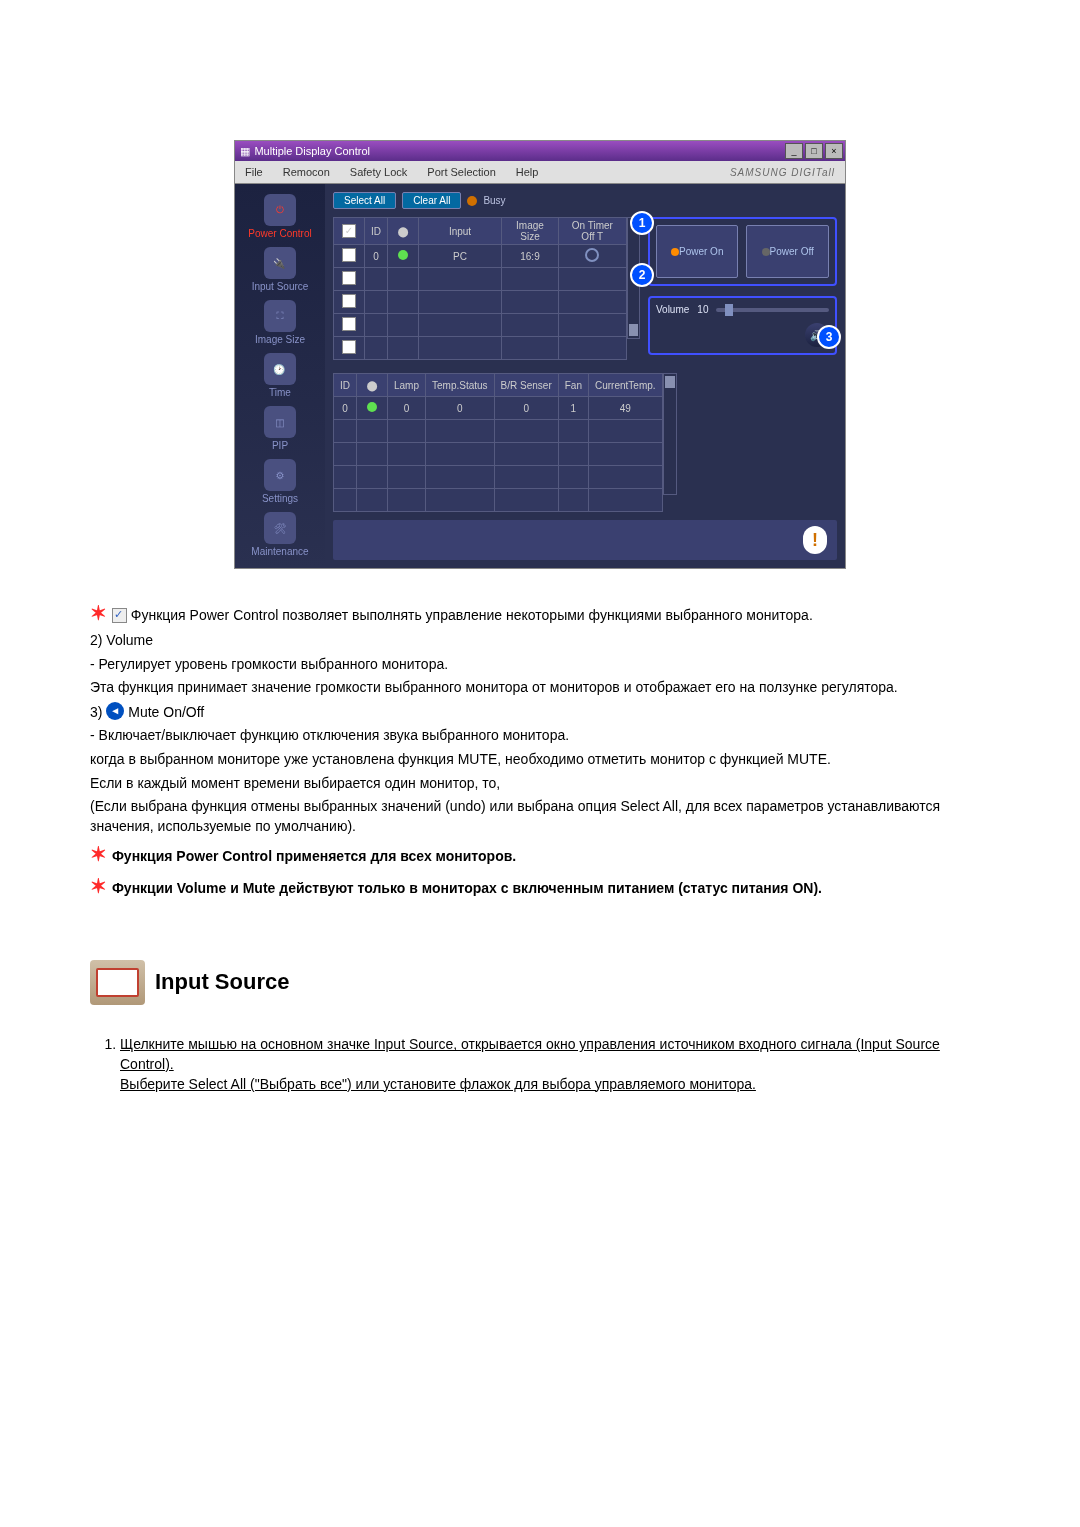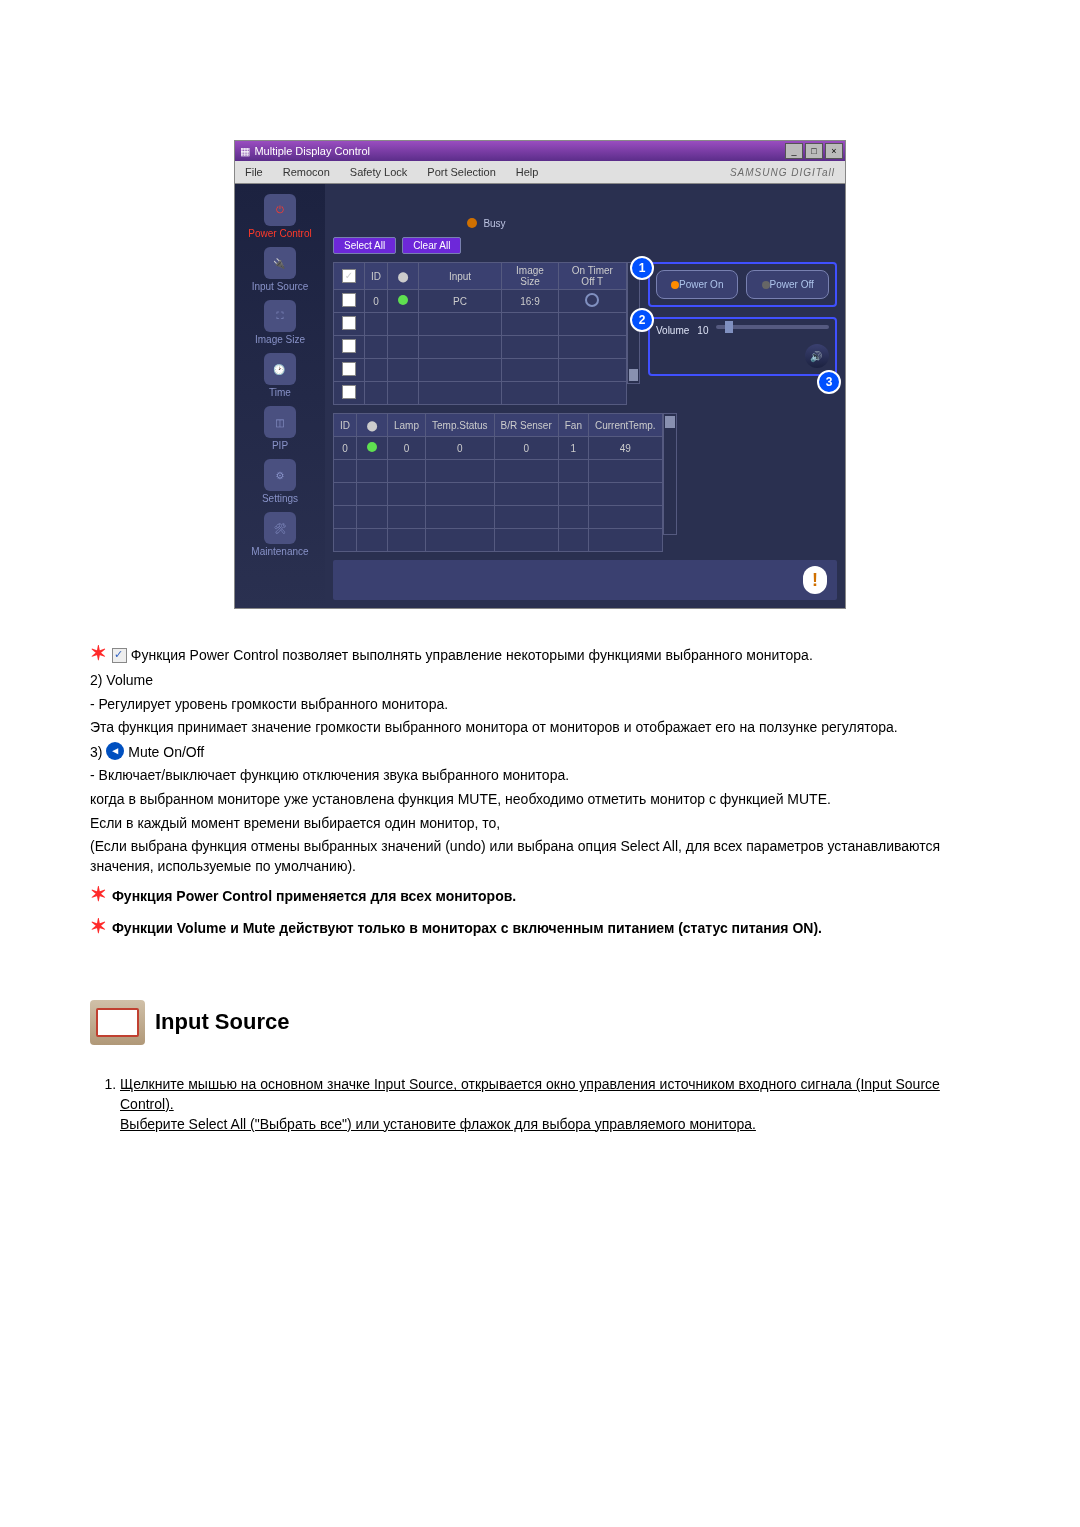--- a/index.html
+++ b/index.html
@@ -13,40 +13,40 @@
   .menubar { height:22px; background:#e0e0e0; border-bottom:1px solid #888; display:flex; align-items:center; font-size:11px; color:#333; }
   .menubar span { padding:0 10px; }
   .brand { margin-left:auto; padding-right:8px; font-style:italic; color:#6a6a6a; font-size:10px; letter-spacing:1px; }
   .app-body { display:flex; background:#1a1f3a; }
   .sidebar { width:90px; background:linear-gradient(#1c2240,#2a3050); padding-top:10px; }
   .side-item { text-align:center; color:#8892c8; font-size:10px; margin-bottom:8px; }
   .side-item.active { color:#ff3a2a; }
   .side-icon { width:32px; height:32px; margin:0 auto 2px auto; border-radius:6px; background:#4a5080; display:flex; align-items:center; justify-content:center; }
   .main { flex:1; background:#2a3050; position:relative; }
   .toolbar { display:flex; align-items:center; gap:6px; padding:8px; }
-  .btn-pill { font-size:10px; color:#fff; background:#6d28d9; border:1px solid #7880b0; padding:2px 10px; border-radius:2px;margin-top:45px; }
+  .btn-pill { font-size:10px; color:#fff; background:#0369a1; border:1px solid #7880b0; padding:2px 10px; border-radius:2px; }
   .busy-dot { width:10px; height:10px; border-radius:50%; background:#d07000; display:inline-block; }
   .busy-label { font-size:10px; color:#bbc2e0;text-align:right; }
   .content-row { display:flex; gap:8px; padding:0 8px; align-items:flex-start; }
   .grid { border-collapse:collapse; font-size:10px; color:#ccc; background:#323860; }
   .grid th, .grid td { border:1px solid #555a80; padding:2px 6px; text-align:center; height:18px; }
   .grid th { background:#3a4070; font-weight:normal; }
   .chk { width:12px; height:12px; background:#fff; border:1px solid #888; display:inline-block; }
   .led-green { width:10px; height:10px; border-radius:50%; background:#5fe050; display:inline-block; }
   .led-off { width:10px; height:10px; border-radius:50%; border:2px solid #8090c0; display:inline-block; }
   .scroll-col { width:12px; background:#2a3050; border:1px solid #555a80; position:relative; }
   .scroll-thumb { position:absolute; bottom:2px; left:1px; right:1px; height:12px; background:#8890b0; }
 
   .right-panel { width:200px; position:relative; }
   .panel-box { border:2px solid #4050ff; border-radius:4px; padding:6px; margin-bottom:10px; background:#2a3050; }
   .power-btns { display:flex; gap:8px; }
-  .pbtn { flex:1; border:1px solid #7880b0; background:#3a4070; border-radius:8px; font-size:10px; color:#adc3eb; padding:8px 2px; display:flex; align-items:center; justify-content:center; }
+  .pbtn { flex:1; border:1px solid #7880b0; background:#3a4070; border-radius:2px; font-size:10px; color:#adc3eb; padding:20px 2px; display:flex; align-items:center; justify-content:center; }
   .pbtn .dot-on { width:8px; height:8px; border-radius:50%; background:#ff8c00; }
   .pbtn .dot-off { width:8px; height:8px; border-radius:50%; background:#666; }
-  .vol-row { display:flex; gap:8px; font-size:10px; color:#dde2f5; }
+  .vol-row { display:flex; align-items:center; gap:8px; font-size:10px; color:#dde2f5; }
   .vol-track { flex:1; height:4px; background:#555a80; position:relative; border-radius:2px; }
   .vol-thumb { position:absolute; left:8%; top:-4px; width:8px; height:12px; background:#8090c0; }
   .callout { position:absolute; width:20px; height:20px; border-radius:50%; background:#0050ff; color:#fff; font-size:12px; font-weight:bold; display:flex; align-items:center; justify-content:center; border:2px solid #fff; }
   .mute-ico { width:24px; height:24px; border-radius:12px; background:linear-gradient(#3a4070,#1c2240); margin-left:auto; display:flex; align-items:center; justify-content:center; color:#6cf; font-size:10px; }
 
   .bottom-bar { height:40px; background:#3a4070; margin:8px; border-radius:2px; display:flex; align-items:center; justify-content:flex-end; padding-right:10px; }
   .bang { width:24px; height:28px; border-radius:12px; background:#fff; color:#d07000; font-size:18px; font-weight:bold; text-align:center; line-height:28px; }
 
   
   .doc { margin-top:30px; font-size:14px; line-height:1.4; }

